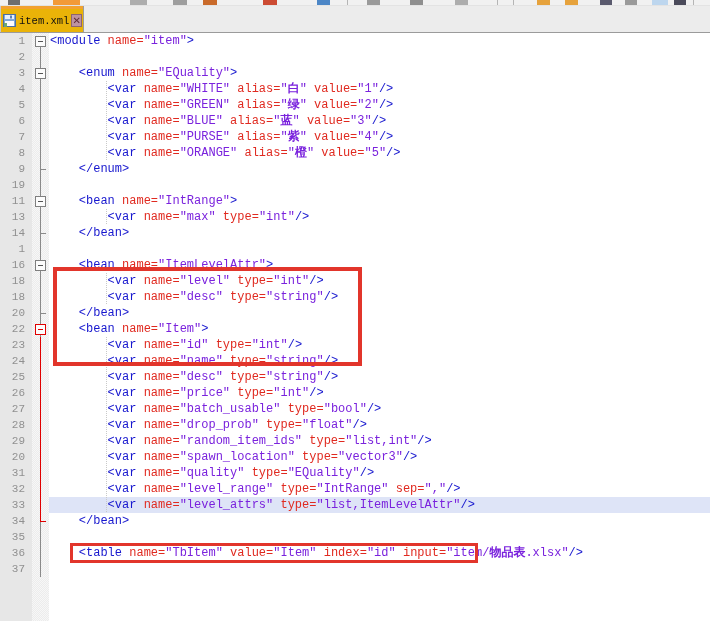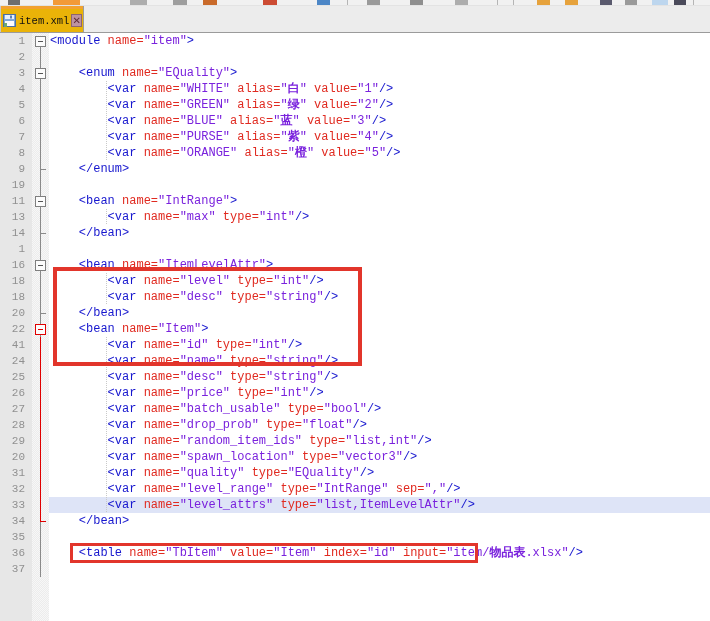--- a/index.html
+++ b/index.html
@@ -259,21 +259,21 @@
       </div>
       <div class="row">
         <div class="num-cell">22</div>
         <div class="fold-cell">
           <div class="vline"></div>
           <div class="fold-box red"></div>
         </div>
         <div class="code-cell"><span>    <span class="tok-g">&lt;bean </span><span class="tok-a">name=</span><span class="tok-s">"Item"</span><span class="tok-g">&gt;</span></span></div>
       </div>
       <div class="row">
-        <div class="num-cell">41</div>
+        <div class="num-cell">23</div>
         <div class="fold-cell">
           <div class="vline red"></div>
         </div>
         <div class="code-cell"><div class="guide"></div><span>        <span class="tok-g">&lt;var </span><span class="tok-a">name=</span><span class="tok-s">"id"</span><span class="tok-a"> type=</span><span class="tok-s">"int"</span><span class="tok-g">/&gt;</span></span></div>
       </div>
       <div class="row">
         <div class="num-cell">24</div>
         <div class="fold-cell">
           <div class="vline red"></div>
         </div>

